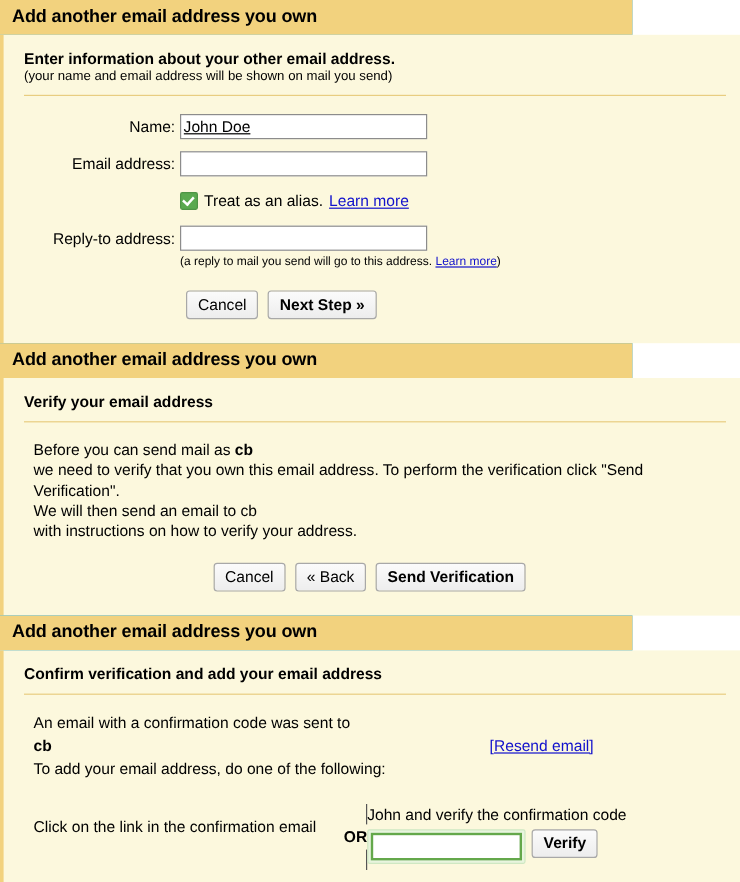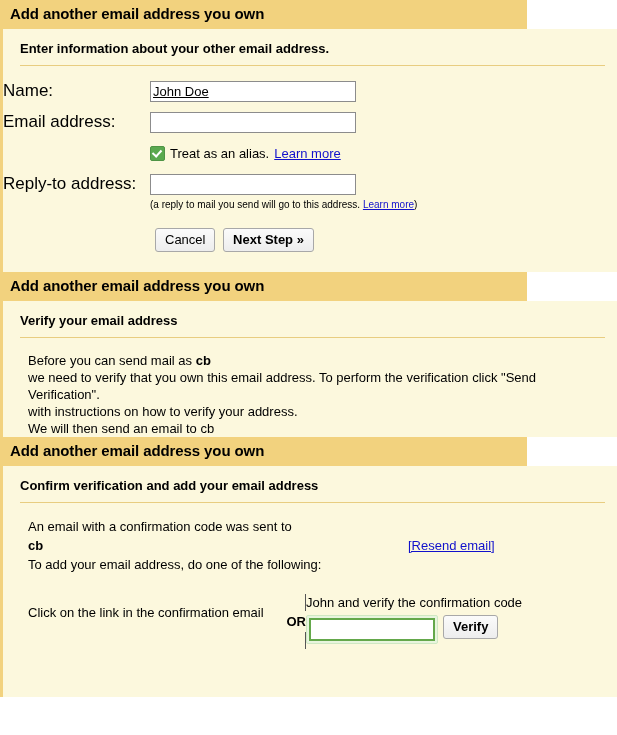--- a/index.html
+++ b/index.html
@@ -62,22 +62,23 @@
     border-collapse: collapse;
     margin-top: 12px;
     margin-left: 0;
   }
   .form-table td {
     padding: 0;
     vertical-align: middle;
   }
   .lbl-cell {
     width: 143px;
+    text-align: right;
     padding-right: 4px !important;
-    font-size: 17px;
+    font-size: 13px;
     white-space: nowrap;
     height: 26px;
   }
   .txt {
     width: 200px;
     height: 17px;
     box-sizing: content-box;
     border: 1px solid #8c8c8c;
     background: #ffffff;
     font-family: "Liberation Sans", sans-serif;
@@ -242,20 +243,21 @@
   }
 </style>
 </head>
 <body>
 
 <div class="panel">
   <div class="panel-header">Add another email address you own</div>
   <div class="panel-body">
 
     <div class="section-title">Enter information about your other email address.</div>
+    <div class="section-sub">(your name and email address will be shown on mail you send)</div>
     <div class="rule"></div>
 
     <table class="form-table">
       <tbody>
           <tr>
         <td class="lbl-cell">Name:</td>
         <td>
           <input class="txt" type="text" value="John Doe" style="">
         </td>
       </tr>
@@ -310,24 +312,29 @@
 <div class="panel">
   <div class="panel-header">Add another email address you own</div>
   <div class="panel-body">
 
     <div class="section-title">Verify your email address</div>
     <div class="rule"></div>
 
     <div class="verify-text">
       <div><span>Before you can send mail as </span><b>cb</b></div>
       <div>we need to verify that you own this email address. To perform the verification click "Send Verification".</div>
+      <div>We will then send an email to cb</div>
       <div>with instructions on how to verify your address.</div>
-      <div>We will then send an email to cb</div>
-    </div>
-
+    </div>
+
+    <div class="btn-row">
+      <button class="btn">Cancel</button>
+      <button class="btn">« Back</button>
+      <button class="btn bold">Send Verification</button>
+    </div>
 
   </div>
 </div>
 
 <div class="panel">
   <div class="panel-header">Add another email address you own</div>
   <div class="panel-body">
 
     <div class="section-title">Confirm verification and add your email address</div>
     <div class="rule"></div>

